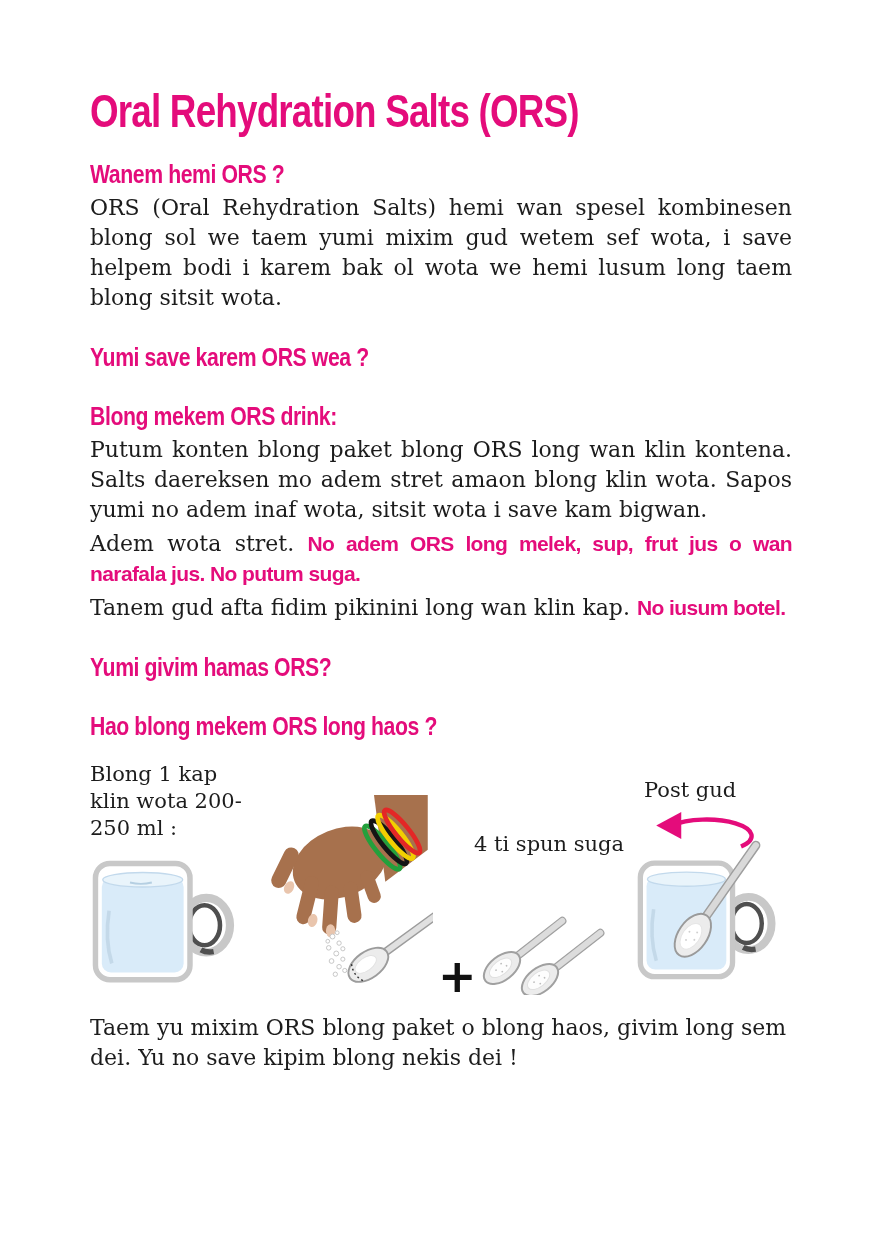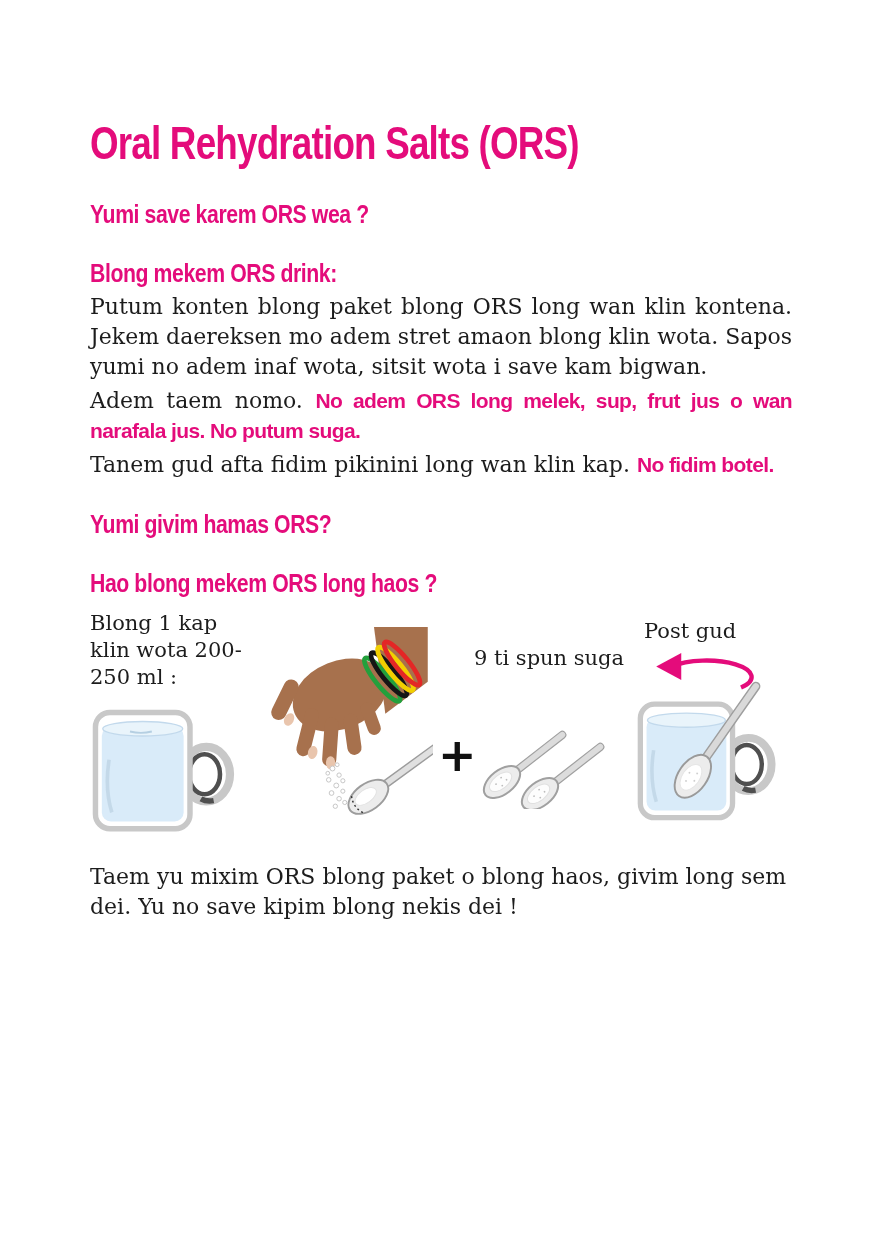--- a/index.html
+++ b/index.html
@@ -1,21 +1,21 @@
 <!DOCTYPE html>
 <html><head>
 <meta charset="utf-8">
 <style>
   html,body { margin:0; padding:0; background:#ffffff; }
   .page {
     position:relative;
     width:874px; height:1240px;
     box-sizing:border-box;
     background:#ffffff;
-    padding:116px 82px 0 90px;
+    padding:84px 82px 0 90px;
     font-family:"DejaVu Serif", serif;
     color:#1c1c1c;
     overflow:hidden;
   }
   .title {
     margin:0 0 22px 0;
     color:#e40c7b;
     font-family:"Liberation Sans", sans-serif;
     font-weight:700;
     font-size:46px;
@@ -44,21 +44,21 @@
     line-height:30px;
     text-align:justify;
   }
   .hl {
     color:#e40c7b;
     font-family:"Liberation Sans", sans-serif;
     font-weight:700;
     font-size:21px;
     letter-spacing:-0.6px;
   }
-  .steps { display:flex; align-items:center; margin-top:12px; }
+  .steps { display:flex; align-items:flex-end; margin-top:20px; }
   .step { flex:none; }
   .step-label { font-size:21px; line-height:27px; margin:0; }
   .s1 { width:158px; }
   .s2 { width:190px; }
   .s3 { width:152px; }
   .s4 { width:166px; padding-left:18px; box-sizing:border-box; }
   .plus-cell {
     width:36px; flex:none;
     font-family:"DejaVu Sans", sans-serif;
     font-weight:700; font-size:46px; line-height:46px;
@@ -70,30 +70,34 @@
   .s4 svg { margin-top:6px; margin-left:-14px; }
   .footer-note { margin:14px 0 0 0; font-size:22px; line-height:30px; }
 </style>
 </head>
 <body>
 
 <div class="page">
 
   <h1 class="title">Oral Rehydration Salts (ORS)</h1>
 
+  <section class="first">
+    <h2 class="sec-heading">Wanem hemi ORS ?</h2>
+    <p class="body-text">ORS (Oral Rehydration Salts) hemi wan spesel kombinesen blong sol we taem yumi mixim gud wetem sef wota, i save helpem bodi i karem bak ol wota we hemi lusum long taem blong sitsit wota.</p>
+  </section>
 
   <section>
     <h2 class="sec-heading">Yumi save karem ORS wea ?</h2>
   </section>
 
   <section>
     <h2 class="sec-heading">Blong mekem ORS drink:</h2>
-    <p class="body-text">Putum konten blong paket blong ORS long wan klin kontena. Jekem daereksen mo adem stret amaon blong klin wota. Sapos yumi no adem inaf wota, sitsit wota i save kam bigwan.</p>
-    <p class="body-text"><span>Adem taem nomo. </span><span class="hl">No adem ORS long melek, sup, frut jus o wan narafala jus. No putum suga.</span></p>
-    <p class="body-text"><span>Tanem gud afta fidim pikinini long wan klin kap. </span><span class="hl">No fidim botel.</span></p>
+    <p class="body-text">Putum konten blong paket blong ORS long wan klin kontena. Salts daereksen mo adem stret amaon blong klin wota. Sapos yumi no adem inaf wota, sitsit wota i save kam bigwan.</p>
+    <p class="body-text"><span>Adem wota stret. </span><span class="hl">No adem ORS long melek, sup, frut jus o wan narafala jus. No putum suga.</span></p>
+    <p class="body-text"><span>Tanem gud afta fidim pikinini long wan klin kap. </span><span class="hl">No iusum botel.</span></p>
   </section>
 
   <section>
     <h2 class="sec-heading">Yumi givim hamas ORS?</h2>
   </section>
 
   <section>
     <h2 class="sec-heading">Hao blong mekem ORS long haos ?</h2>
 
     <div class="steps">
@@ -157,21 +161,21 @@
             <ellipse cx="0" cy="0" rx="24" ry="14" fill="#ececec" stroke="#9c9c9c" stroke-width="2"></ellipse>
             <ellipse cx="-2" cy="-2" rx="13" ry="7" fill="#ffffff" stroke="#e2e2e2" stroke-width="1"></ellipse>
             <path d="M-14,-11 Q-20,0 -14,11" fill="none" stroke="#333333" stroke-width="1.5" stroke-dasharray="2,3"></path>
           </g>
         </svg>
       </div>
 
       <div class="plus-cell">+</div>
 
       <div class="step s3">
-        <p class="step-label">9 ti spun suga</p>
+        <p class="step-label">4 ti spun suga</p>
         <svg width="150" height="105" viewBox="0 0 150 105">
           <g transform="translate(28,78) rotate(-38)">
             <rect x="16" y="-3.5" width="64" height="7" rx="3.5" fill="#dcdcdc" stroke="#a0a0a0" stroke-width="1.2"></rect>
             <ellipse cx="0" cy="0" rx="21" ry="12" fill="#ececec" stroke="#a0a0a0" stroke-width="2"></ellipse>
             <ellipse cx="-1" cy="-1" rx="13" ry="7" fill="#fdfdfd" stroke="#e0e0e0" stroke-width="1"></ellipse>
             <g fill="#bdbdbd">
                 <circle cx="-6" cy="-2" r="0.9"></circle>
                 <circle cx="2" cy="-4" r="0.9"></circle>
                 <circle cx="5" cy="1" r="0.9"></circle>
                 <circle cx="-2" cy="3" r="0.9"></circle>

